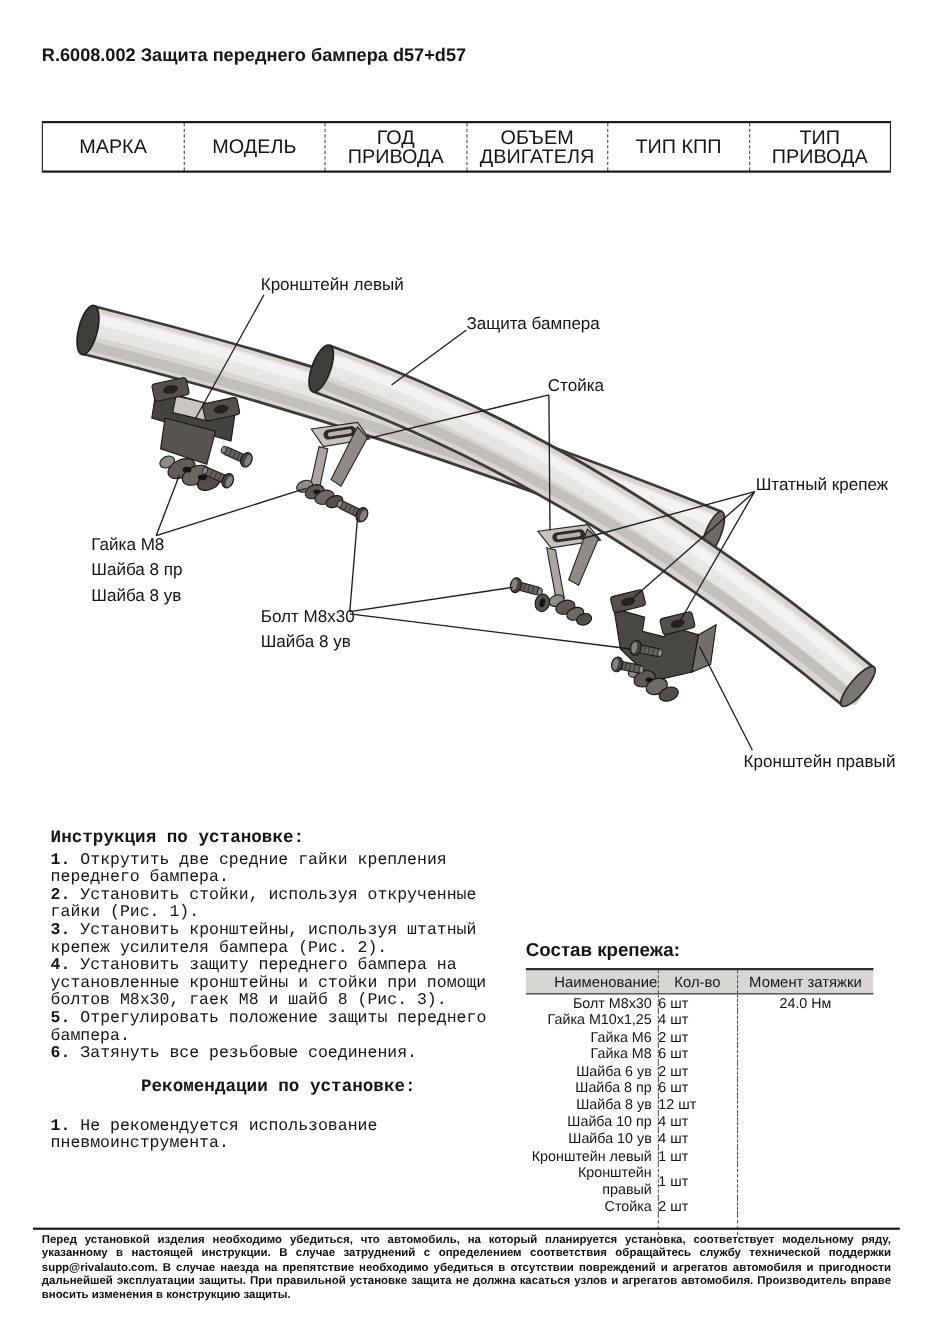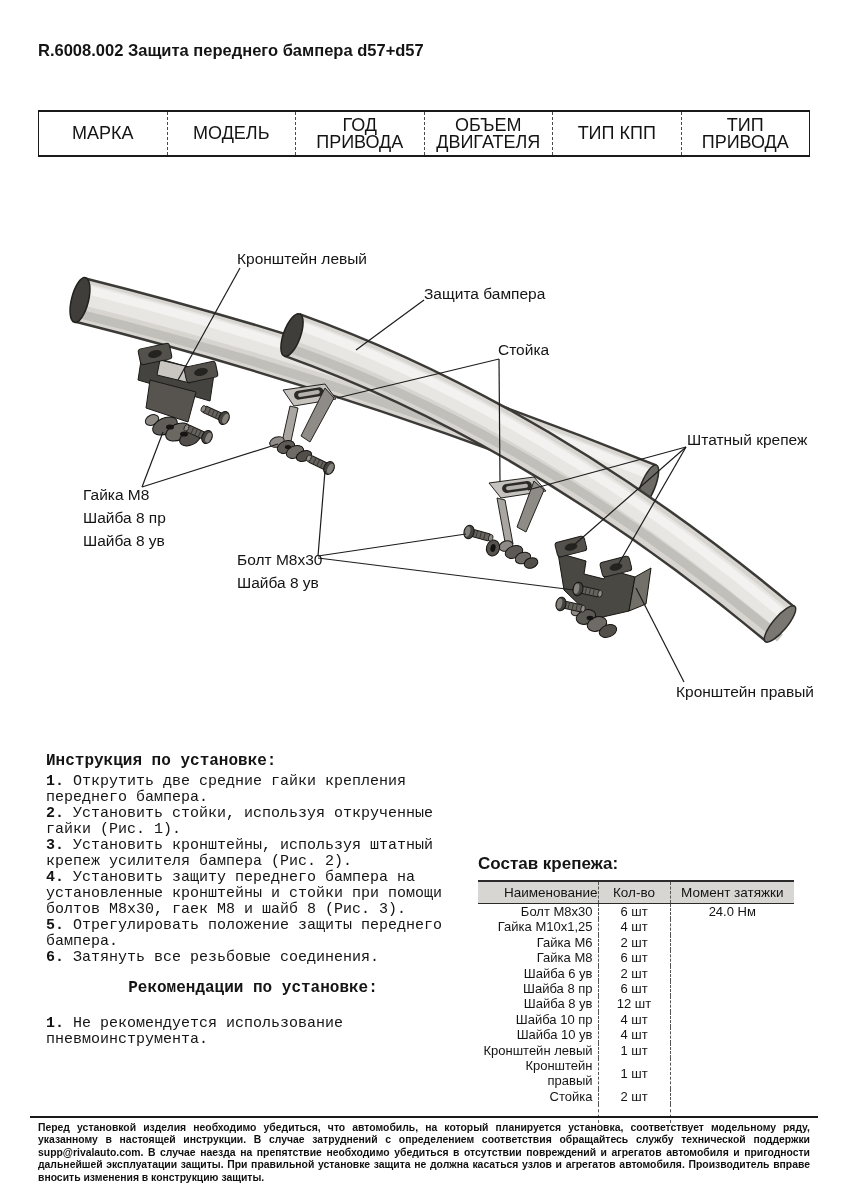--- a/index.html
+++ b/index.html
@@ -47,21 +47,21 @@
   table.ftable col.c1{width:120px;}
   table.ftable col.c2{width:72px;}
   table.ftable col.c3{width:124px;}
   table.ftable th{
     background:#d8d6d3;font-weight:normal;font-size:13.5px;height:21px;
     border-bottom:1.5px solid #2b2b2b;padding:0;
   }
   table.ftable th.h1{text-align:right;padding-left:22px;}
   table.ftable td{height:15.4px;line-height:15.4px;padding:0;}
   table.ftable .name{text-align:right;padding-right:5px;}
-  table.ftable .qty{text-align:center;}
+  table.ftable .qty{}
   table.ftable .torque{text-align:center;}
   table.ftable th.h1, table.ftable th.h2,
   table.ftable td.name, table.ftable td.qty{border-right:1px dashed #555;}
   table.ftable tr.ext td{height:19px;}
 
   
   .footer-rule{position:absolute;left:30px;top:1116px;width:788px;height:2px;background:#1a1a1a;}
   .footer-text{
     position:absolute;left:38px;top:1122px;width:772px;
     font-size:10.4px;font-weight:bold;line-height:12.4px;text-align:justify;color:#101010;

